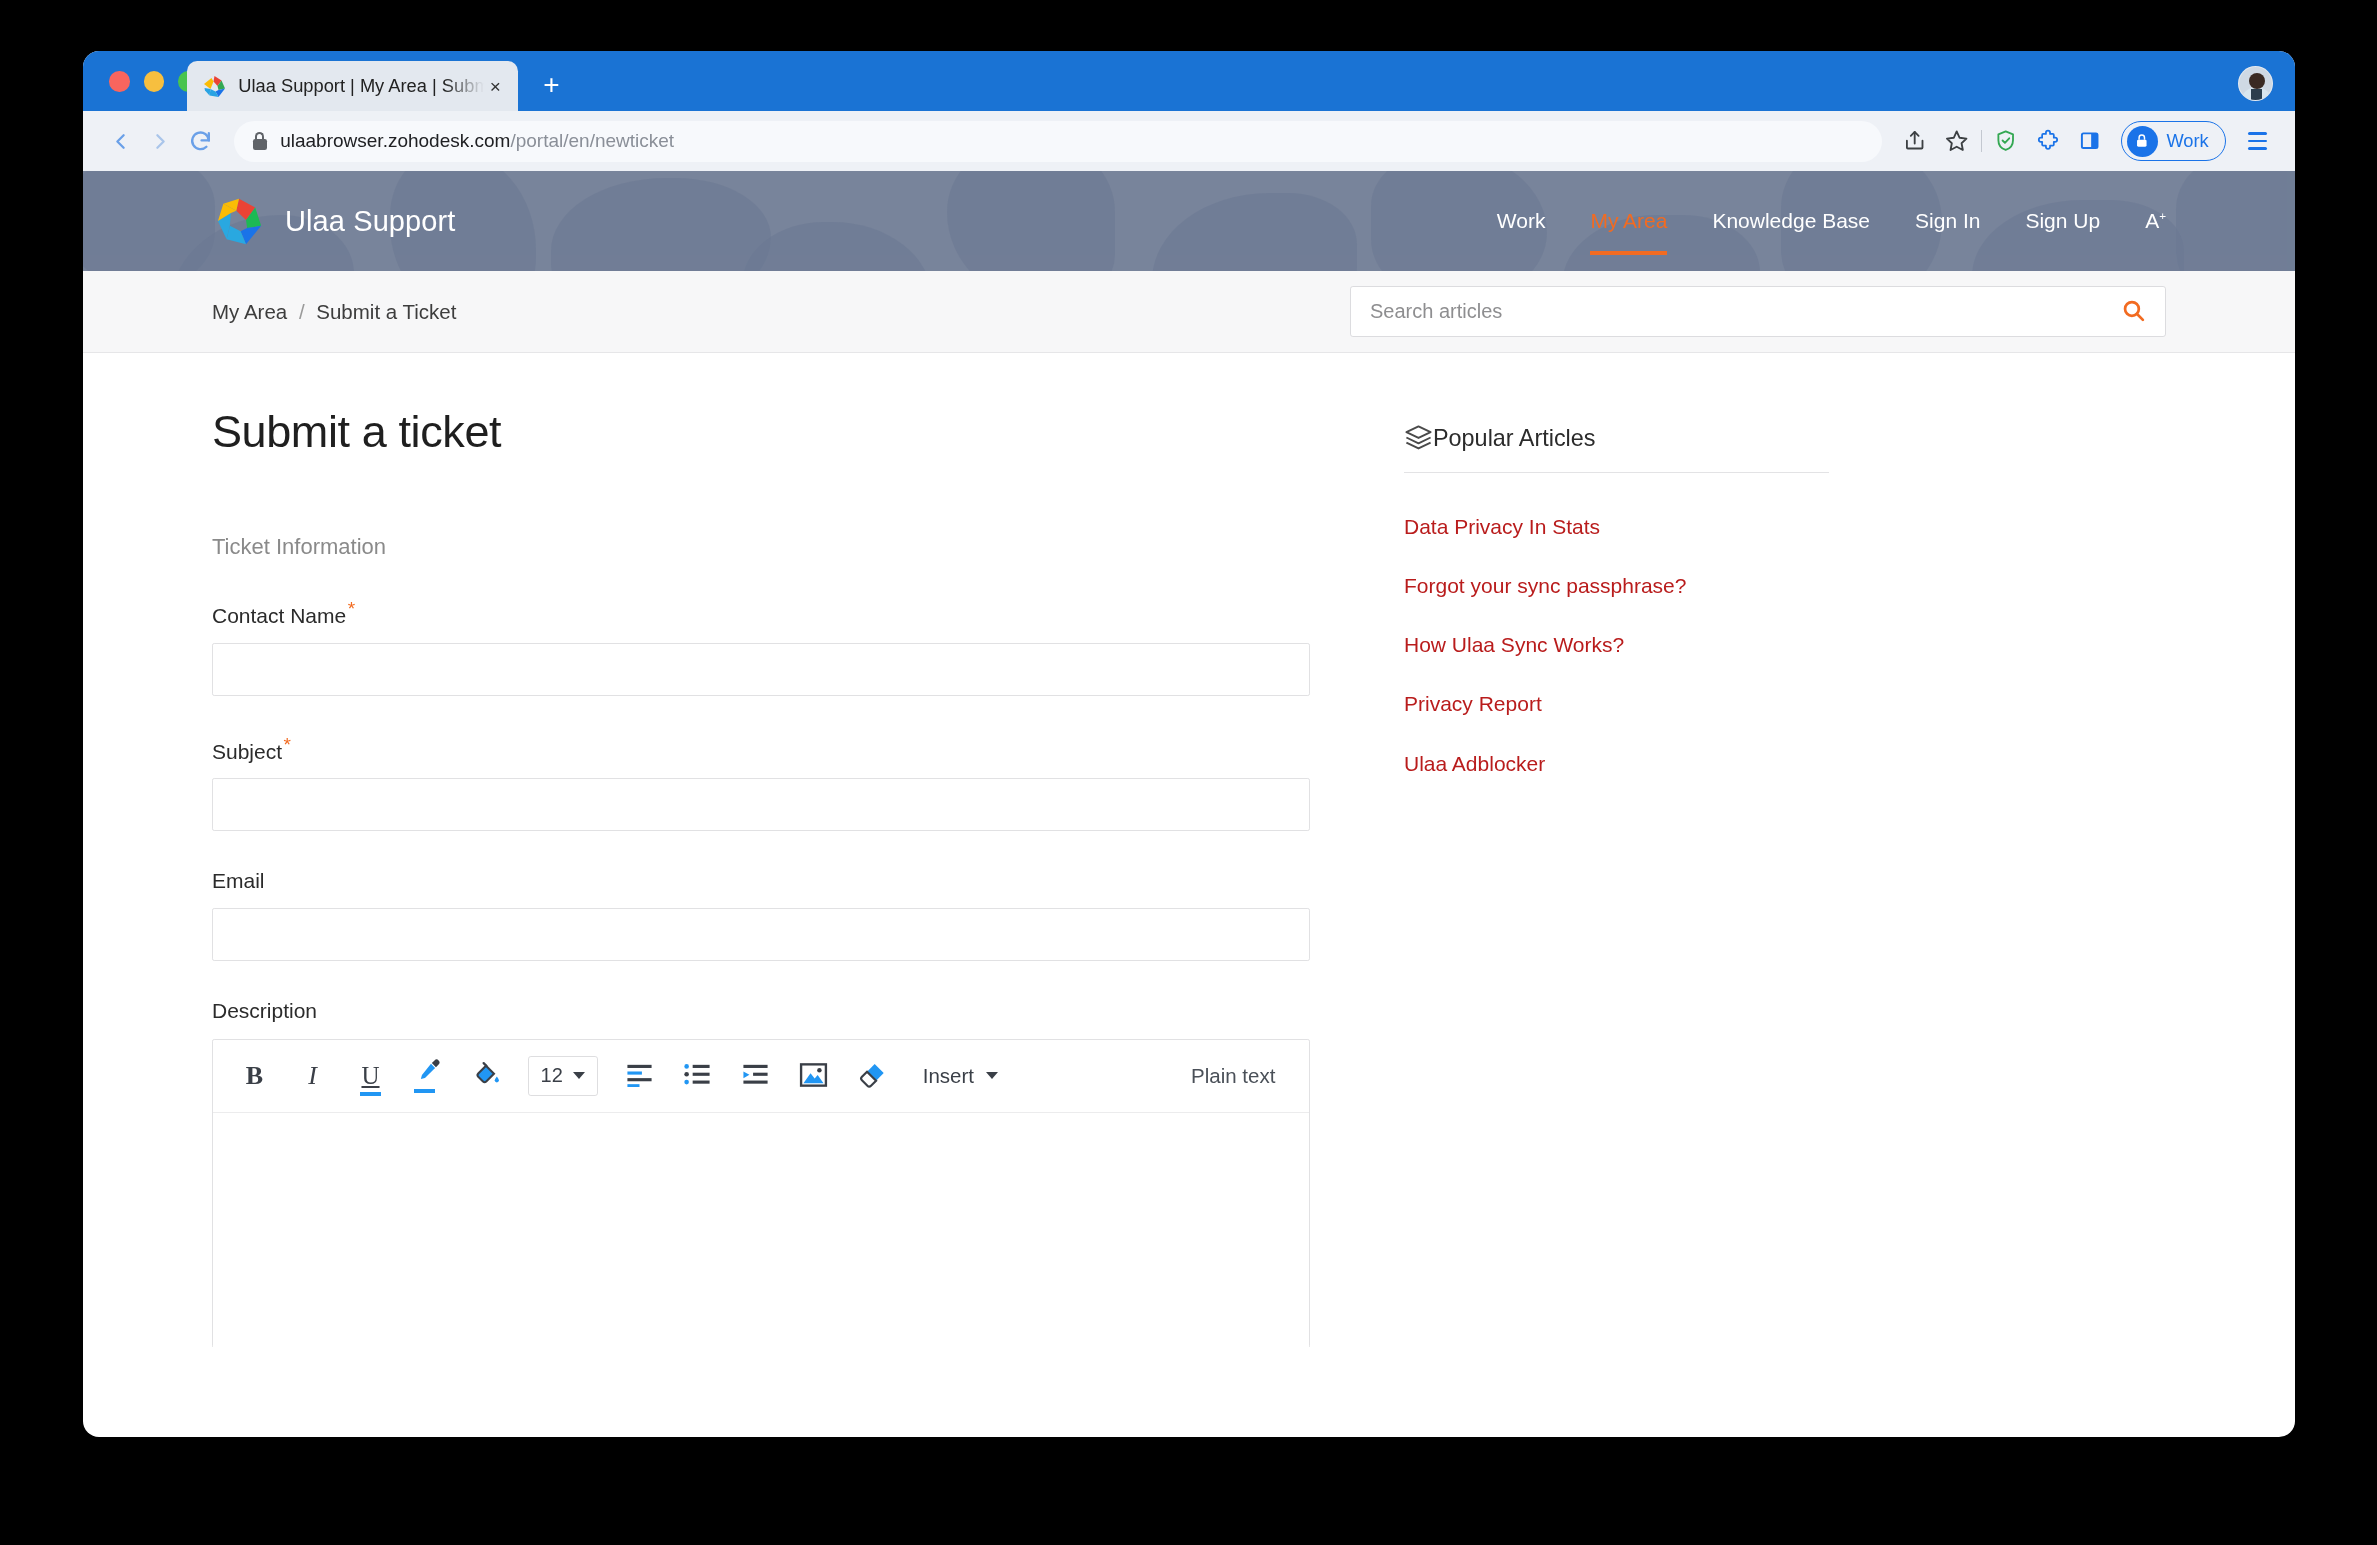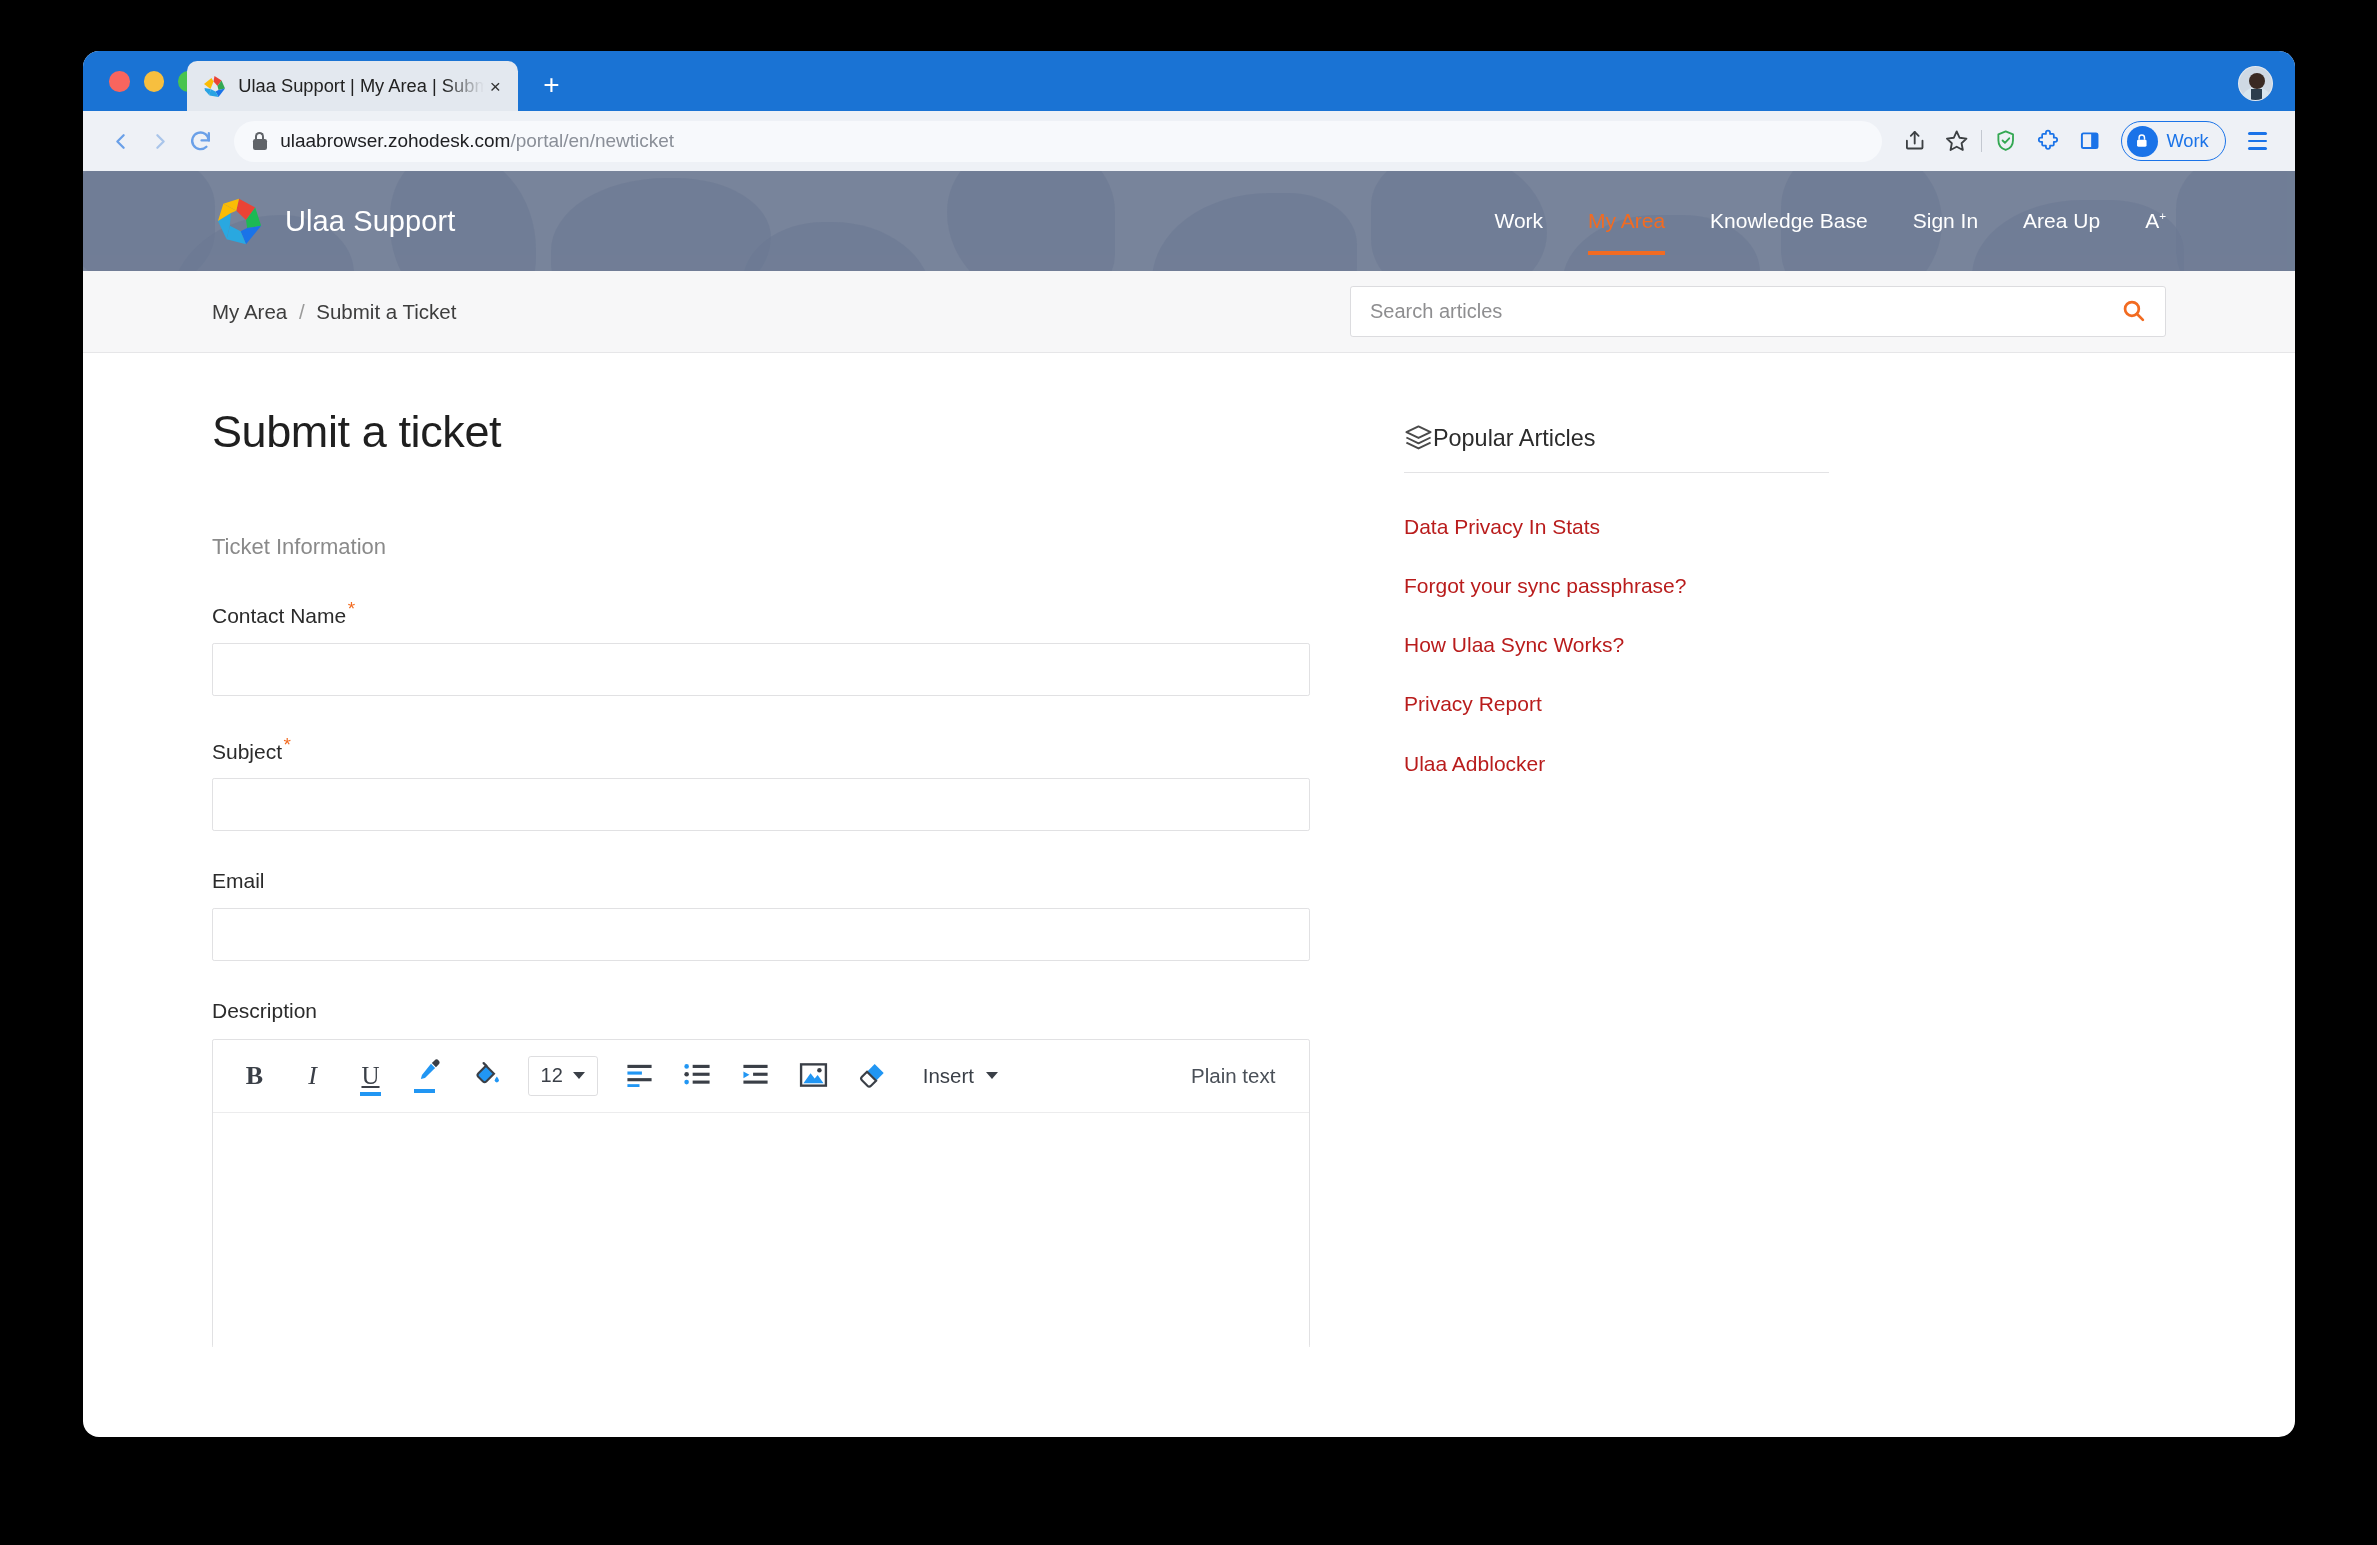--- a/index.html
+++ b/index.html
@@ -355,21 +355,21 @@
           </svg>
         </span>
         <span class="brand-name">Ulaa Support</span>
       </div>
 
       <nav class="mainnav">
         <a class="nav-item">Work</a>
         <a class="nav-item active">My Area</a>
         <a class="nav-item">Knowledge Base</a>
         <a class="nav-item">Sign In</a>
-        <a class="nav-item">Area Up</a>
+        <a class="nav-item">Sign Up</a>
         <span class="nav-lang"><span>A</span><sup>+</sup></span>
       </nav>
     </div>
 
     <div class="crumbbar">
       <div class="crumbs">
         <a>My Area</a>
         <span class="sep">/</span>
         <span>Submit a Ticket</span>
       </div>

